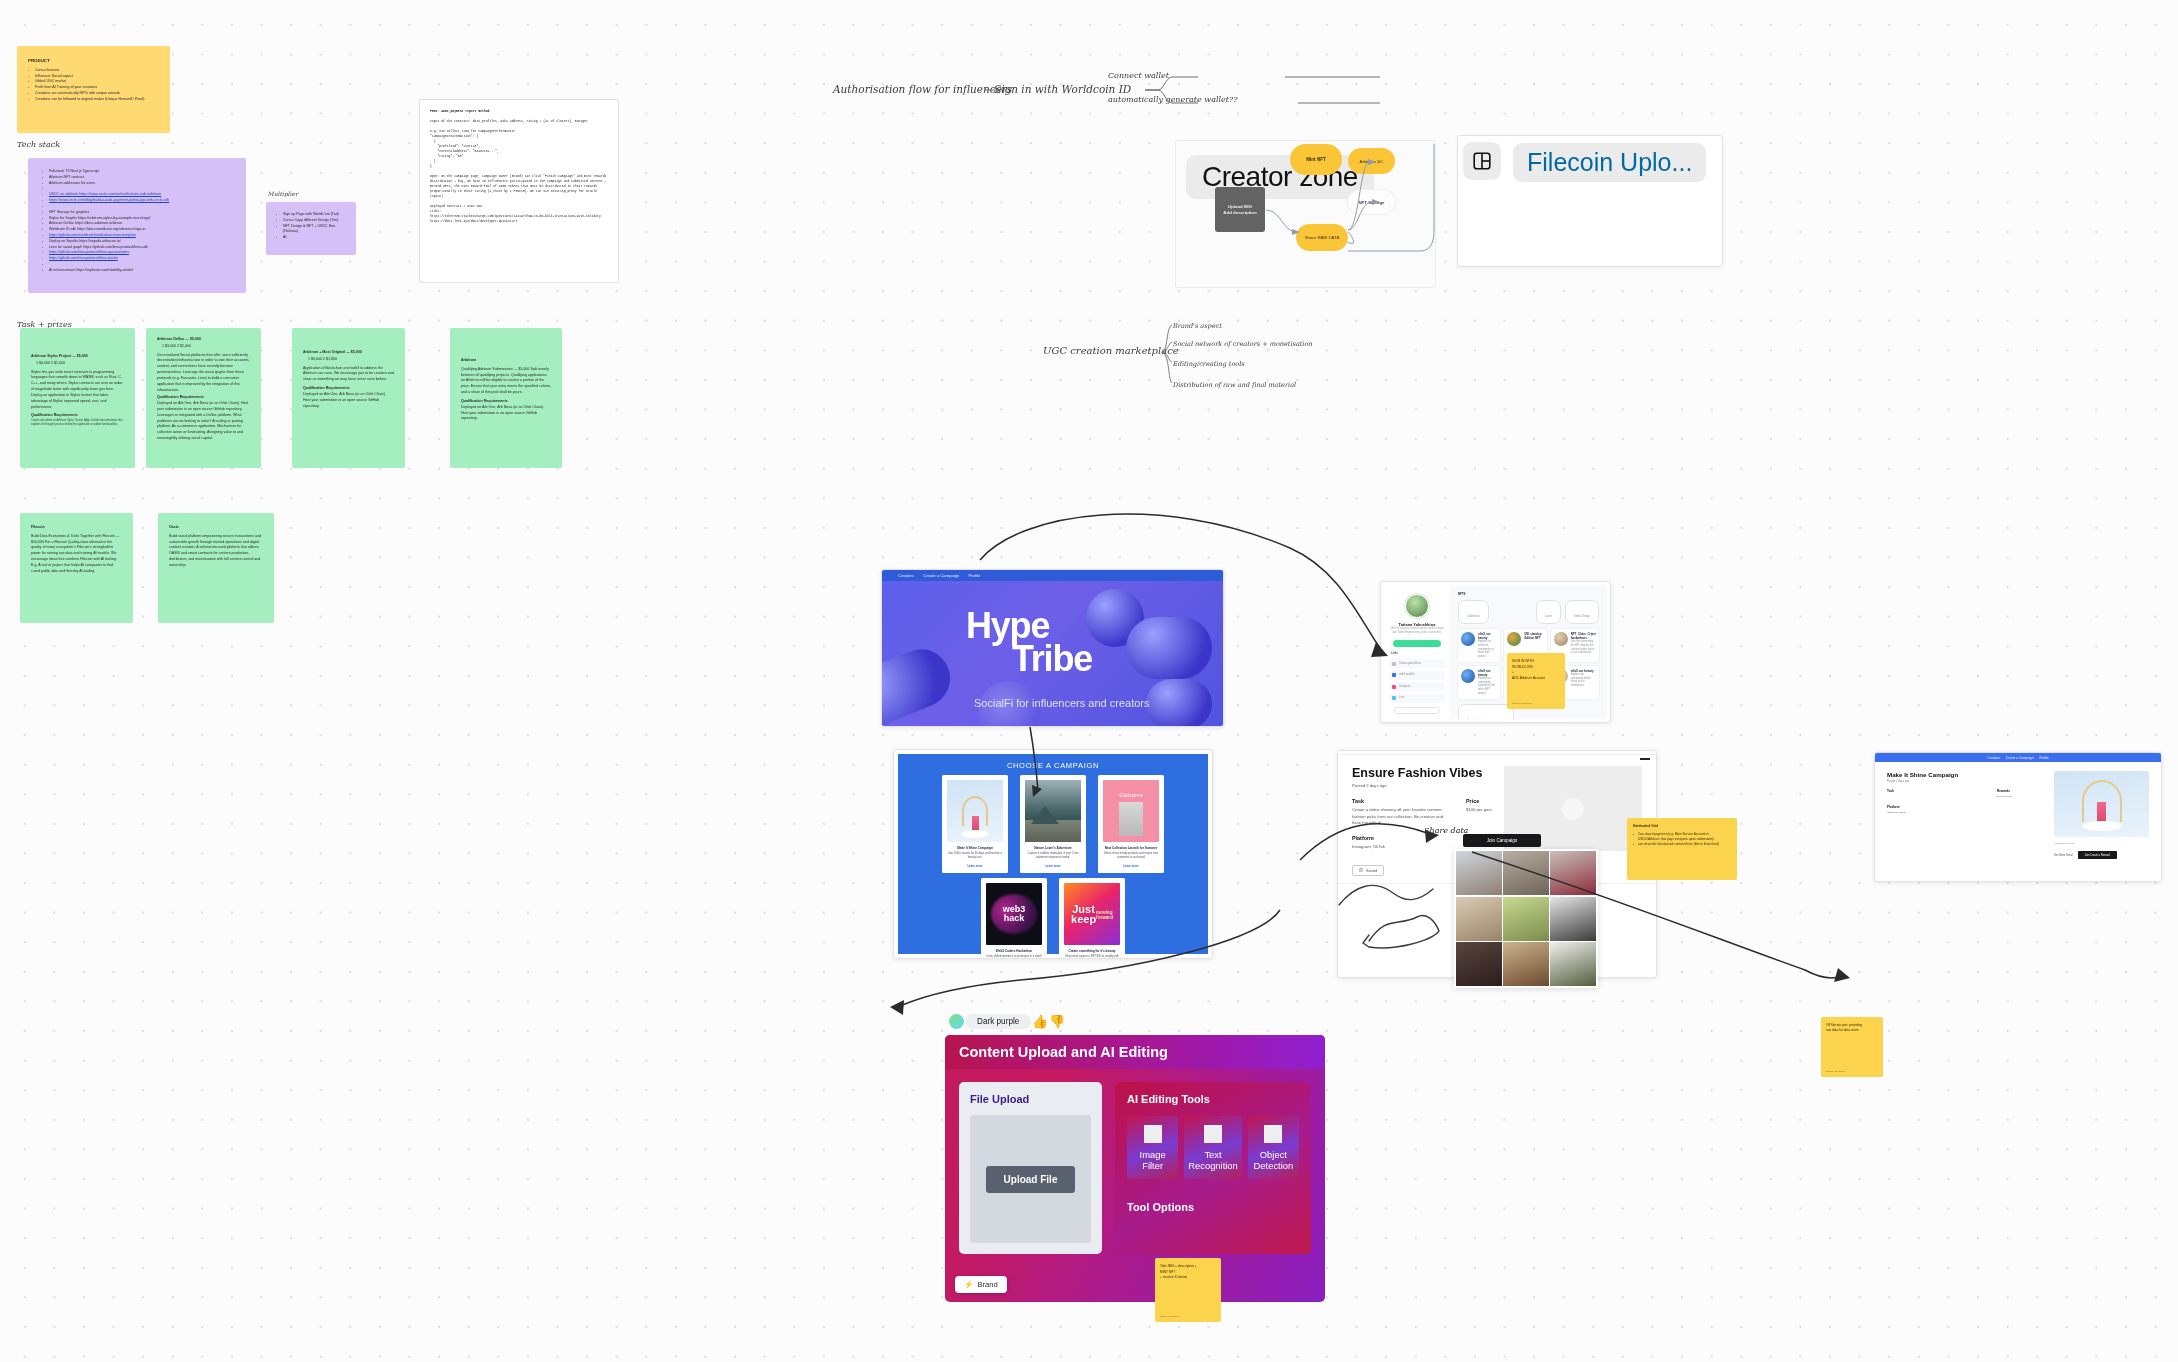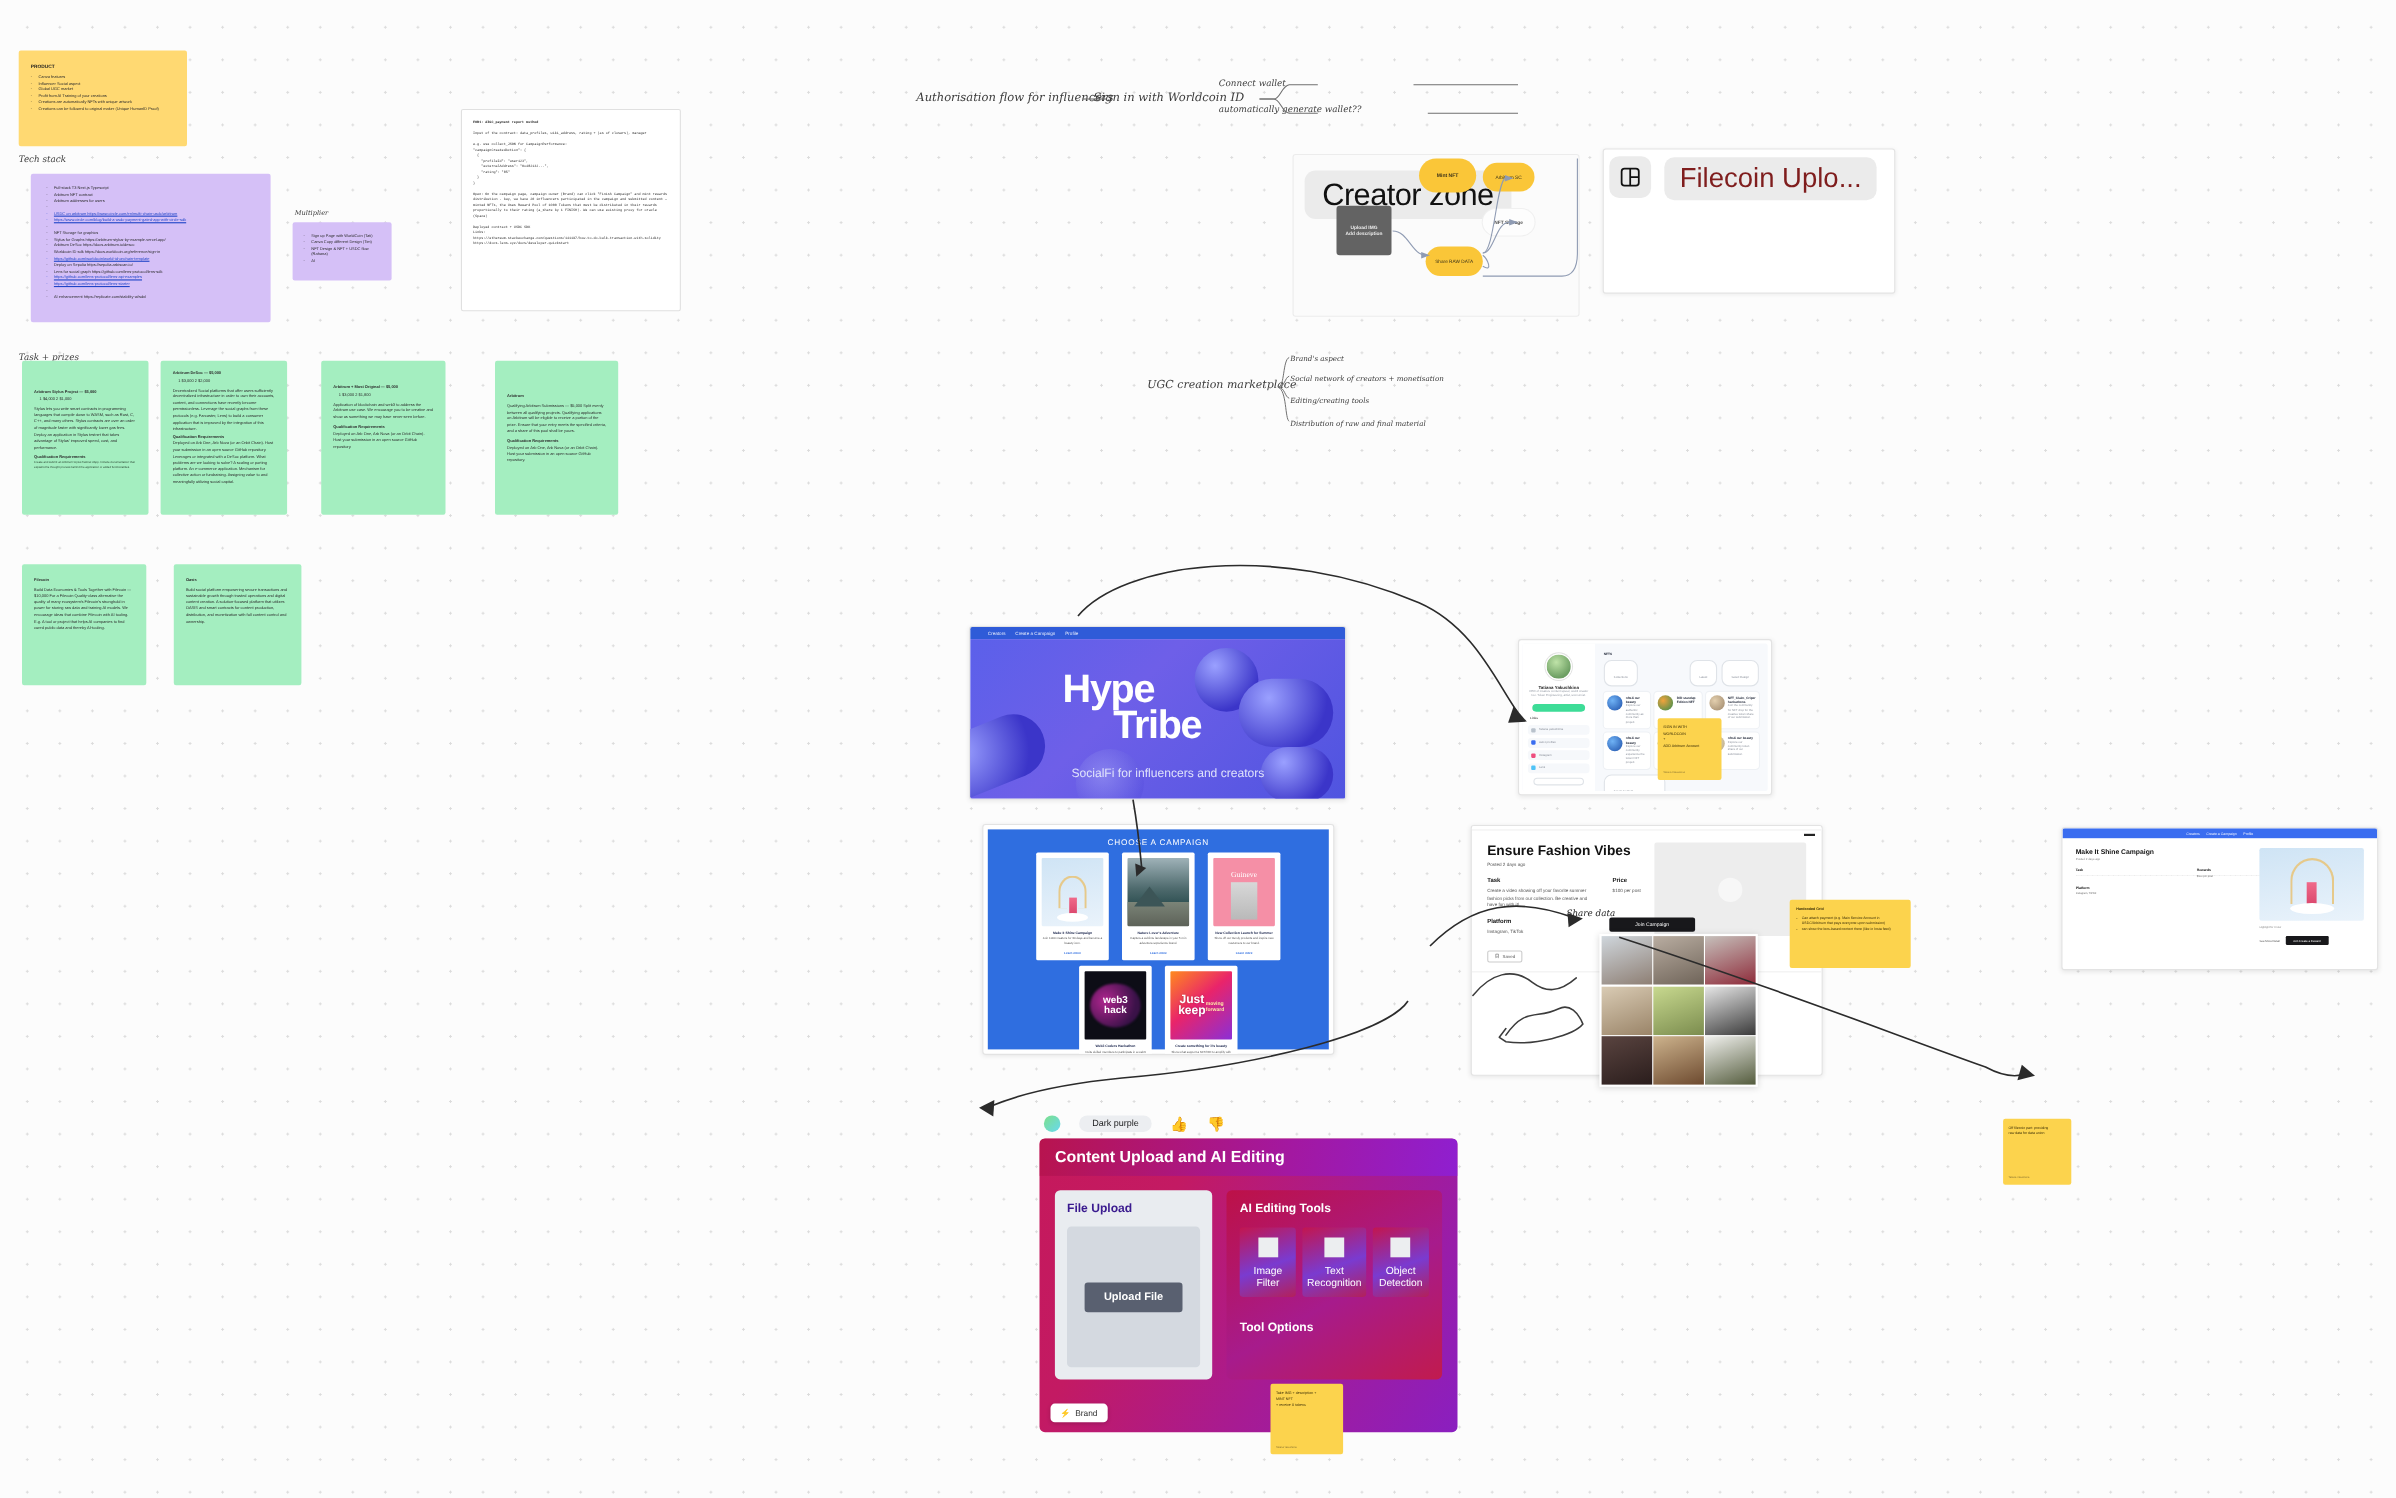--- a/index.html
+++ b/index.html
@@ -29,21 +29,21 @@
   
   #czFrame { background:#fbfbfb; border:1px solid #ececec; border-radius:3px; }
   .pill { border-radius:999px; display:flex; align-items:center; justify-content:center;
     text-align:center; color:#3a3118; font-weight:600; }
   .pill-y { background:#fac638; }
   .pill-w { background:#fdfdfd; color:#4a4a4a; box-shadow:0 0 0 1px #f0f0f0; }
   .pill-g { background:#636363; color:#ededed; border-radius:3px; }
   #czTag { background:#ebebeb; border-radius:10px; padding:6px 16px;
     font-size:28px; font-weight:400; color:#111; letter-spacing:-.5px; }
   #fcTag { background:#ebebeb; border-radius:9px; padding:5px 14px;
-    font-size:25px; font-weight:400; color:#7f1d1d; }
+    font-size:25px; font-weight:400; color:#0369a1; }
   #fcIcon { background:#ebebeb; border-radius:9px; width:38px; height:38px;
     display:flex; align-items:center; justify-content:center; }
 
   
   #hypeNav { height:11px; background:#2f5bd8; display:flex; align-items:center;
     gap:9px; padding-left:16px; }
   #hypeNav span { font-size:4.2px; color:#e9edfb; }
   #hypeHero { position:relative; height:147px; overflow:hidden;
     background:linear-gradient(135deg,#5b60ea 0%,#6e5fe8 40%,#4f54e0 100%); }
   .blob { position:absolute; border-radius:50%;
@@ -94,21 +94,21 @@
   .dashDot { width:4px; height:4px; border-radius:1px; }
   #dashMain { flex:1; padding:7px 8px; }
   .nftCard { display:flex; gap:3px; background:#fff; border-radius:3px;
     padding:3px; box-shadow:0 0 0 1px #eef1f5; }
   .nftImg { width:14px; height:14px; border-radius:50%; flex:0 0 auto; }
   .lbl { font-size:2.6px; color:#8c929c; line-height:1.45; }
   .lblB { font-size:2.9px; font-weight:700; color:#1b2233; }
 
   
   #cuWrap { }
-  #cuHead { display:flex; align-items:center; gap:17px; padding:0 0 6px 4px; }
+  #cuHead { display:flex; align-items:center; gap:1px; padding:0 0 6px 4px; }
   #cuOrb { width:15px; height:15px; border-radius:50%;
     background:linear-gradient(135deg,#7de08a,#68d8f0); }
   #cuChip { background:#eceef1; border-radius:999px; font-size:8.2px;
     padding:3px 12px; color:#1d1d1f; }
   .thumbIco { color:#4b4b4b; font-size:13px; line-height:1; }
   #cuPanel { background:linear-gradient(120deg,#c5195b 0%,#c31a63 28%,#a71b93 62%,#8a1fc0 100%);
     border-radius:5px; overflow:hidden; position:relative; }
   #cuTitleBar { background:linear-gradient(100deg,#b8144e 0%,#a318a1 60%,#8f1fd0 100%);
     padding:9px 14px; }
   #cuTitle { color:#fff; font-weight:700; font-size:14.5px; }

